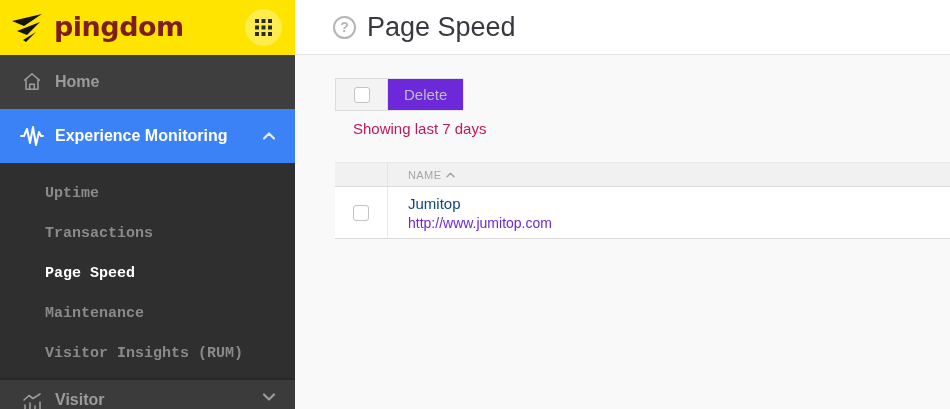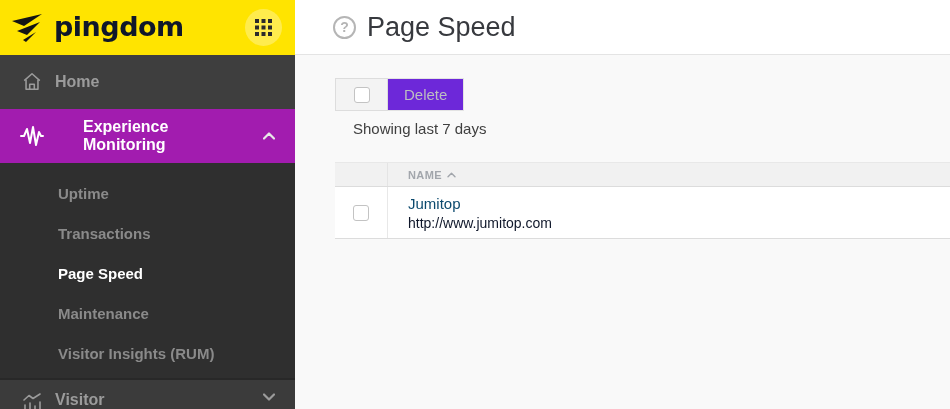--- a/index.html
+++ b/index.html
@@ -8,37 +8,37 @@
   .app { position:relative; width:950px; height:409px; }
 
   
   .sidebar { position:absolute; left:0; top:0; width:295px; height:409px;
              background:#333333; overflow:hidden; display:flex; flex-direction:column; }
   .brand-bar { height:55px; background:#ffe400; display:flex; align-items:center;
                padding:0 13px 0 12px; flex:none; }
   .logo { display:flex; align-items:center; cursor:pointer; }
   .logo-mark { margin-right:8px; display:flex; }
   .wordmark { font-family:"DejaVu Sans", sans-serif; font-weight:800; font-size:27px;
-              color:#0f172a; letter-spacing:-0.5px; line-height:1; padding-bottom:3px; }
+              color:#7f1d1d; letter-spacing:-0.5px; line-height:1; padding-bottom:3px; }
   .apps-btn { margin-left:auto; width:37px; height:37px; border-radius:50%;
               background:rgba(255,255,255,0.30); display:flex; align-items:center;
               justify-content:center; cursor:pointer; }
 
   .nav-item { height:54px; display:flex; align-items:center; padding:12px 20px;
               cursor:pointer; flex:none; }
   .nav-item .ico { width:24px; display:flex; justify-content:center; margin-right:11px; }
   .nav-label { font-size:16px; font-weight:600; color:#9b9b9b; }
   .nav-home { background:#3e3e3e; }
-  .nav-em { background:#a21caf;gap:28px; }
+  .nav-em { background:#3b82f6; }
   .nav-em .nav-label { color:#ffffff; font-weight:700; }
   .chev { margin-left:auto; display:flex; }
 
   .submenu { background:#2f2f2f; padding:11px 0 4px 0; flex:none; }
-  .sub-item { height:40px; line-height:40px; padding-left:58px; font-size:15px;
-              font-weight:600; color:#8a8a8a; cursor:pointer; }
+  .sub-item { height:40px; line-height:40px; padding-left:45px; font-size:15px;
+              font-weight:600; color:#8a8a8a; cursor:pointer;font-family:Liberation Mono, monospace; }
   .sub-item.active { color:#ffffff; font-weight:700; }
 
   .nav-divider { height:2px; background:#282828; flex:none; }
   .nav-reports { background:#3b3b3b; height:54px; align-items:flex-start;
                  padding-top:11px; }
   .nav-reports .ico, .nav-reports .chev { margin-top:2px; }
 
   
   .main { position:absolute; left:295px; top:0; width:655px; height:409px;
           background:#f9f9f9; }
@@ -53,36 +53,36 @@
   .content { padding:23px 0 0 40px; }
   .btn-group { display:inline-flex; }
   .btn { height:33px; display:flex; align-items:center; justify-content:center;
          cursor:pointer; }
   .btn-check { width:53px; background:#f3f3f3; border:1px solid #dddddd; }
   .btn-delete { padding:0 16px; background:#6d28d9; border:1px solid #e3e3e3;
                 border-left:none; color:#bcbec1; font-size:15px; }
   .checkbox { width:16px; height:16px; background:#ffffff; border:1px solid #c3c3c3;
               border-radius:3px; cursor:pointer; }
 
-  .showing { margin:9px 0 0 18px; font-size:15px; color:#404040; }
+  .showing { margin:9px 0 0 18px; font-size:15px; color:#be185d; }
 
   .table { margin-top:25px; width:615px; background:#ffffff; border-top:1px solid #e8e8e8; }
   .thead { height:24px; background:#f1f1f1; border-bottom:1px solid #dcdcdc;
            display:flex; align-items:stretch; }
   .thead .col-check { width:53px; border-right:1px solid #e4e4e4; flex:none; }
   .thead .col-name { display:flex; align-items:center; padding-left:20px;
-                     font-size:11px; font-weight:700; letter-spacing:0.4px;
+                     font-size:11px; font-weight:400; letter-spacing:0.4px;
                      color:#a2a6ac; cursor:pointer; }
   .sort-ico { margin-left:5px; display:flex; }
   .trow { height:52px; display:flex; border-bottom:1px solid #dcdcdc; cursor:pointer; }
   .trow .col-check { width:53px; border-right:1px solid #e8e8e8; flex:none;
                      display:flex; align-items:center; justify-content:center; }
   .trow .col-name { padding:8px 0 0 20px; }
   .row-name { font-size:15px; color:#0c4a6e; }
-  .row-url { font-size:14px; color:#0f172a; margin-top:3px; }
+  .row-url { font-size:14px; color:#6d28d9; margin-top:3px; }
 </style>
 </head>
 <body>
 
 <div class="app">
 
   <div class="sidebar">
     <div class="brand-bar">
       <div class="logo">
         <span class="logo-mark">

